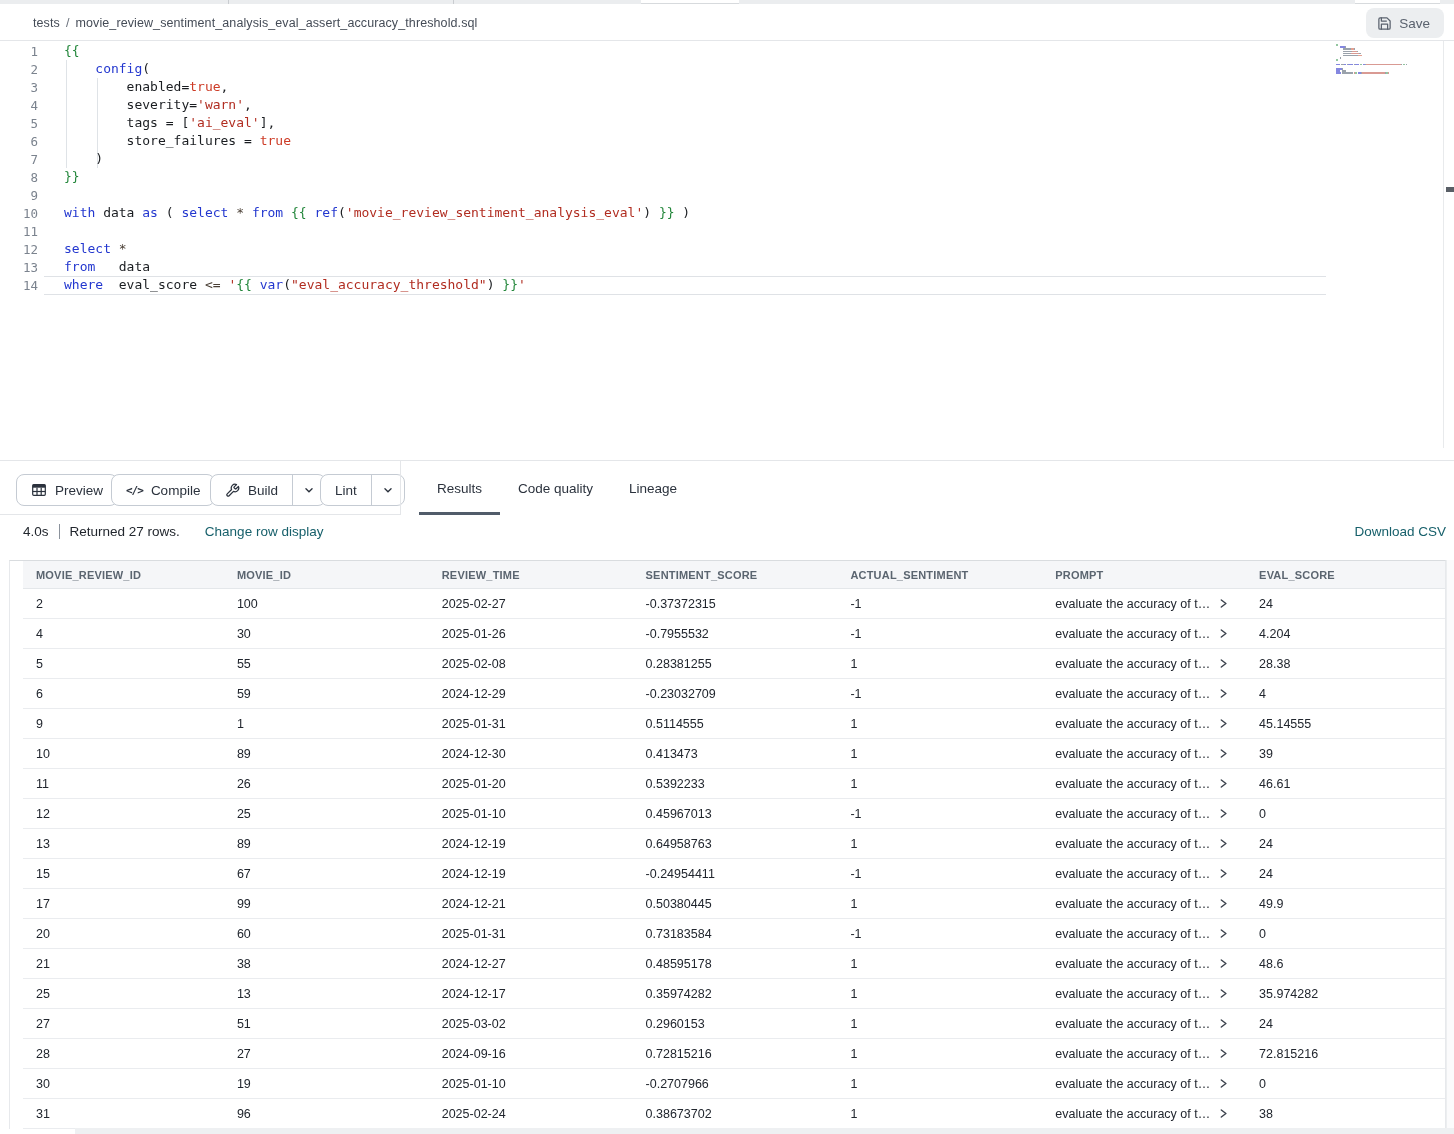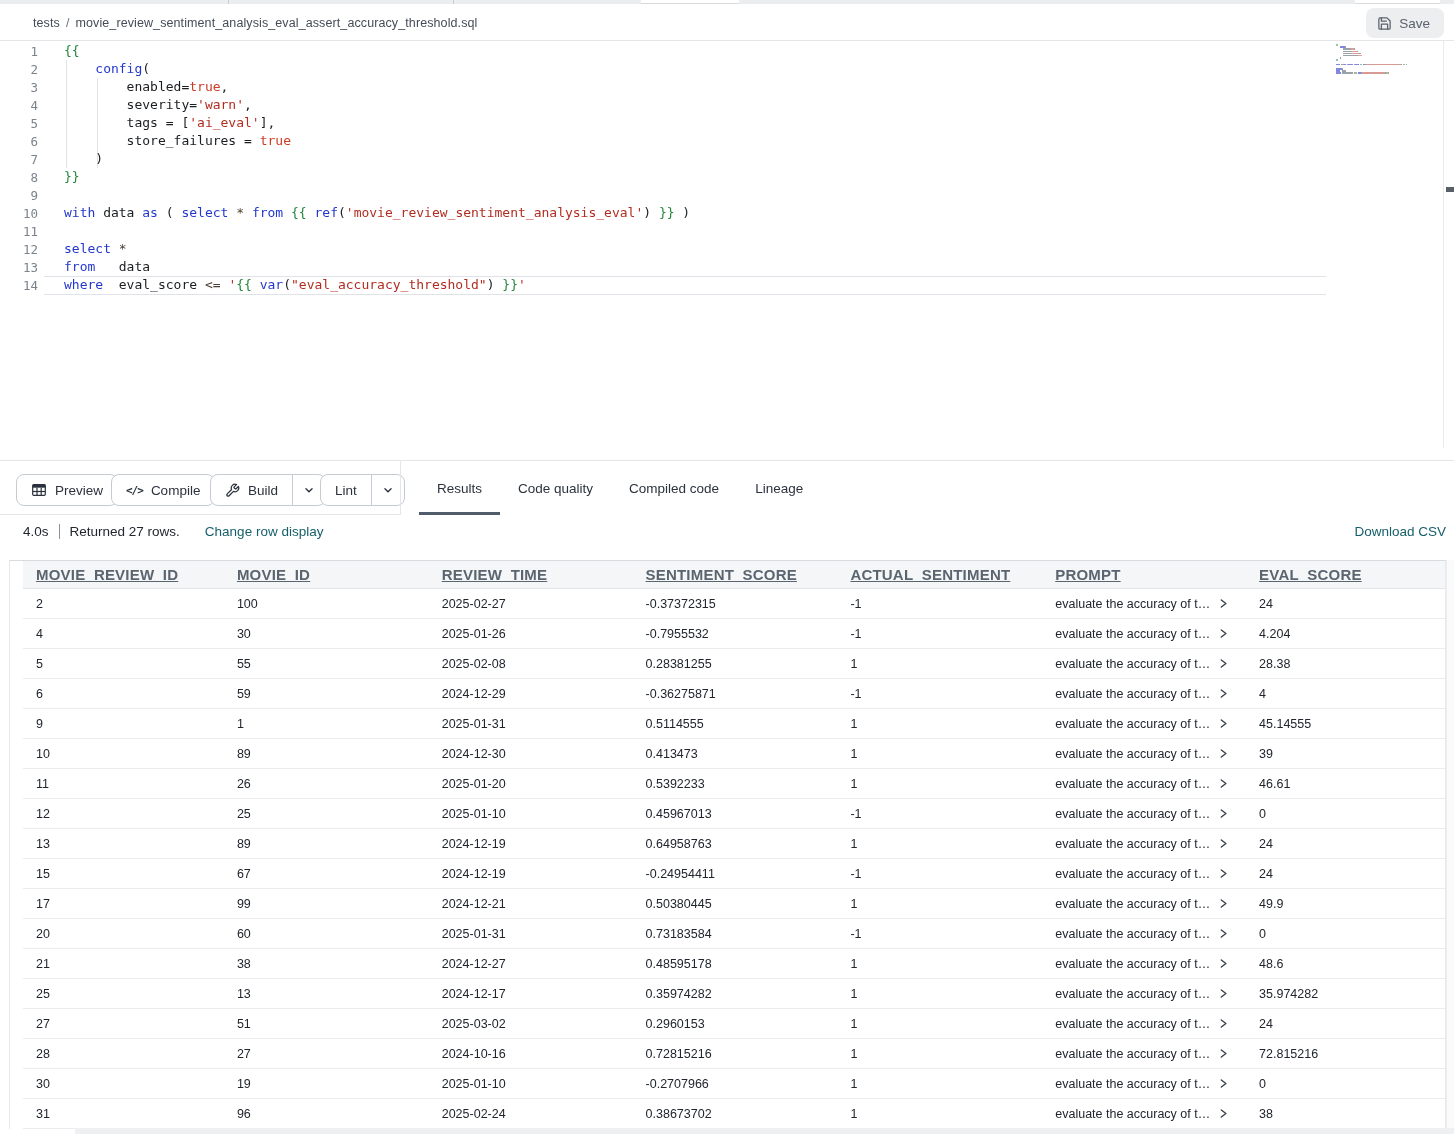--- a/index.html
+++ b/index.html
@@ -66,21 +66,21 @@
   #status-left { margin-left:10px; display:flex; align-items:center; font-size:13.5px; color:#22272e; }
   #status-divider { width:1px; height:15px; background:#8b929c; margin:0 10px; }
   .teal-link { color:var(--accent-teal,#17606b); cursor:pointer; font-size:13.5px; }
   #change-row-display { margin-left:25px; }
   #download-csv { position:absolute; right:8px; }
 
   
   #results-table { top:560px; left:9px; width:1437px; border-top:1px solid #d9dcdf;
     border-left:1px solid #e7e9ec; border-right:1px solid #e7e9ec; }
   #thead { height:28px; background:var(--header-bg,#f5f6f8); border-bottom:1px solid #e4e7ea; display:flex; align-items:center; }
-  .th { font-size:15px; font-weight:bold; color:var(--text-muted,#5b6570); letter-spacing:.2px; padding-left:13px;text-decoration:underline; }
+  .th { font-size:11px; font-weight:bold; color:var(--text-muted,#5b6570); letter-spacing:.2px; padding-left:13px; }
   .tr { height:30px; border-bottom:1px solid var(--row-border,#eaecef); display:flex; align-items:center; background:#fff; }
   .td { font-size:12.5px; color:#21262e; padding-left:13px; white-space:nowrap; overflow:hidden; display:flex; align-items:center; }
   .prompt-text { overflow:hidden; text-overflow:ellipsis; white-space:nowrap; max-width:158px; }
   .prompt-chevron { margin-left:5px; display:inline-flex; cursor:pointer; flex:none; }
   #table-vscroll { position:absolute; left:1446px; top:560px; width:8px; height:574px; background:#fbfbfc; border-left:1px solid #eceef0; }
   #table-hscroll { position:absolute; left:75px; top:1128px; width:1379px; height:6px; background:#eef0f2; }
 </style>
 </head>
 <body>
 
@@ -246,23 +246,20 @@
     <div id="toolbar-divider"></div>
     <div id="toolbar-bottom"></div>
     <div id="tabs">
         <div class="tab active">
           <span>Results</span>
         </div>
         <div class="tab">
           <span>Code quality</span>
         </div>
         <div class="tab">
-          <span>Compiled code</span>
-        </div>
-        <div class="tab">
           <span>Lineage</span>
         </div>
       </div>
   </div>
 
   <div id="statusbar" class="abs">
     <div id="status-left">
       <span>4.0s</span>
       <span id="status-divider"></span>
       <span>Returned 27 rows.</span>
@@ -327,21 +324,21 @@
                 <polyline points="3,1.8 7.2,5 3,8.2"></polyline>
               </svg>
             </span>
           </div>
           <div class="td" style="width: 201px;">28.38</div>
         </div>
         <div class="tr">
           <div class="td" style="width: 203px;">6</div>
           <div class="td" style="width: 207px;">59</div>
           <div class="td" style="width: 206px;">2024-12-29</div>
-          <div class="td" style="width: 207px;">-0.36275871</div>
+          <div class="td" style="width: 207px;">-0.23032709</div>
           <div class="td" style="width: 207px;">-1</div>
           <div class="td" style="width: 206px;">
             <span class="prompt-text">evaluate the accuracy of the res…</span>
             <span class="prompt-chevron">
               <svg width="11" height="11" viewBox="0 0 10 10" fill="none" stroke="#3c434d" stroke-width="1.3" stroke-linecap="round" stroke-linejoin="round">
                 <polyline points="3,1.8 7.2,5 3,8.2"></polyline>
               </svg>
             </span>
           </div>
           <div class="td" style="width: 201px;">4</div>
@@ -518,21 +515,21 @@
               <svg width="11" height="11" viewBox="0 0 10 10" fill="none" stroke="#3c434d" stroke-width="1.3" stroke-linecap="round" stroke-linejoin="round">
                 <polyline points="3,1.8 7.2,5 3,8.2"></polyline>
               </svg>
             </span>
           </div>
           <div class="td" style="width: 201px;">24</div>
         </div>
         <div class="tr">
           <div class="td" style="width: 203px;">28</div>
           <div class="td" style="width: 207px;">27</div>
-          <div class="td" style="width: 206px;">2024-10-16</div>
+          <div class="td" style="width: 206px;">2024-09-16</div>
           <div class="td" style="width: 207px;">0.72815216</div>
           <div class="td" style="width: 207px;">1</div>
           <div class="td" style="width: 206px;">
             <span class="prompt-text">evaluate the accuracy of the res…</span>
             <span class="prompt-chevron">
               <svg width="11" height="11" viewBox="0 0 10 10" fill="none" stroke="#3c434d" stroke-width="1.3" stroke-linecap="round" stroke-linejoin="round">
                 <polyline points="3,1.8 7.2,5 3,8.2"></polyline>
               </svg>
             </span>
           </div>

